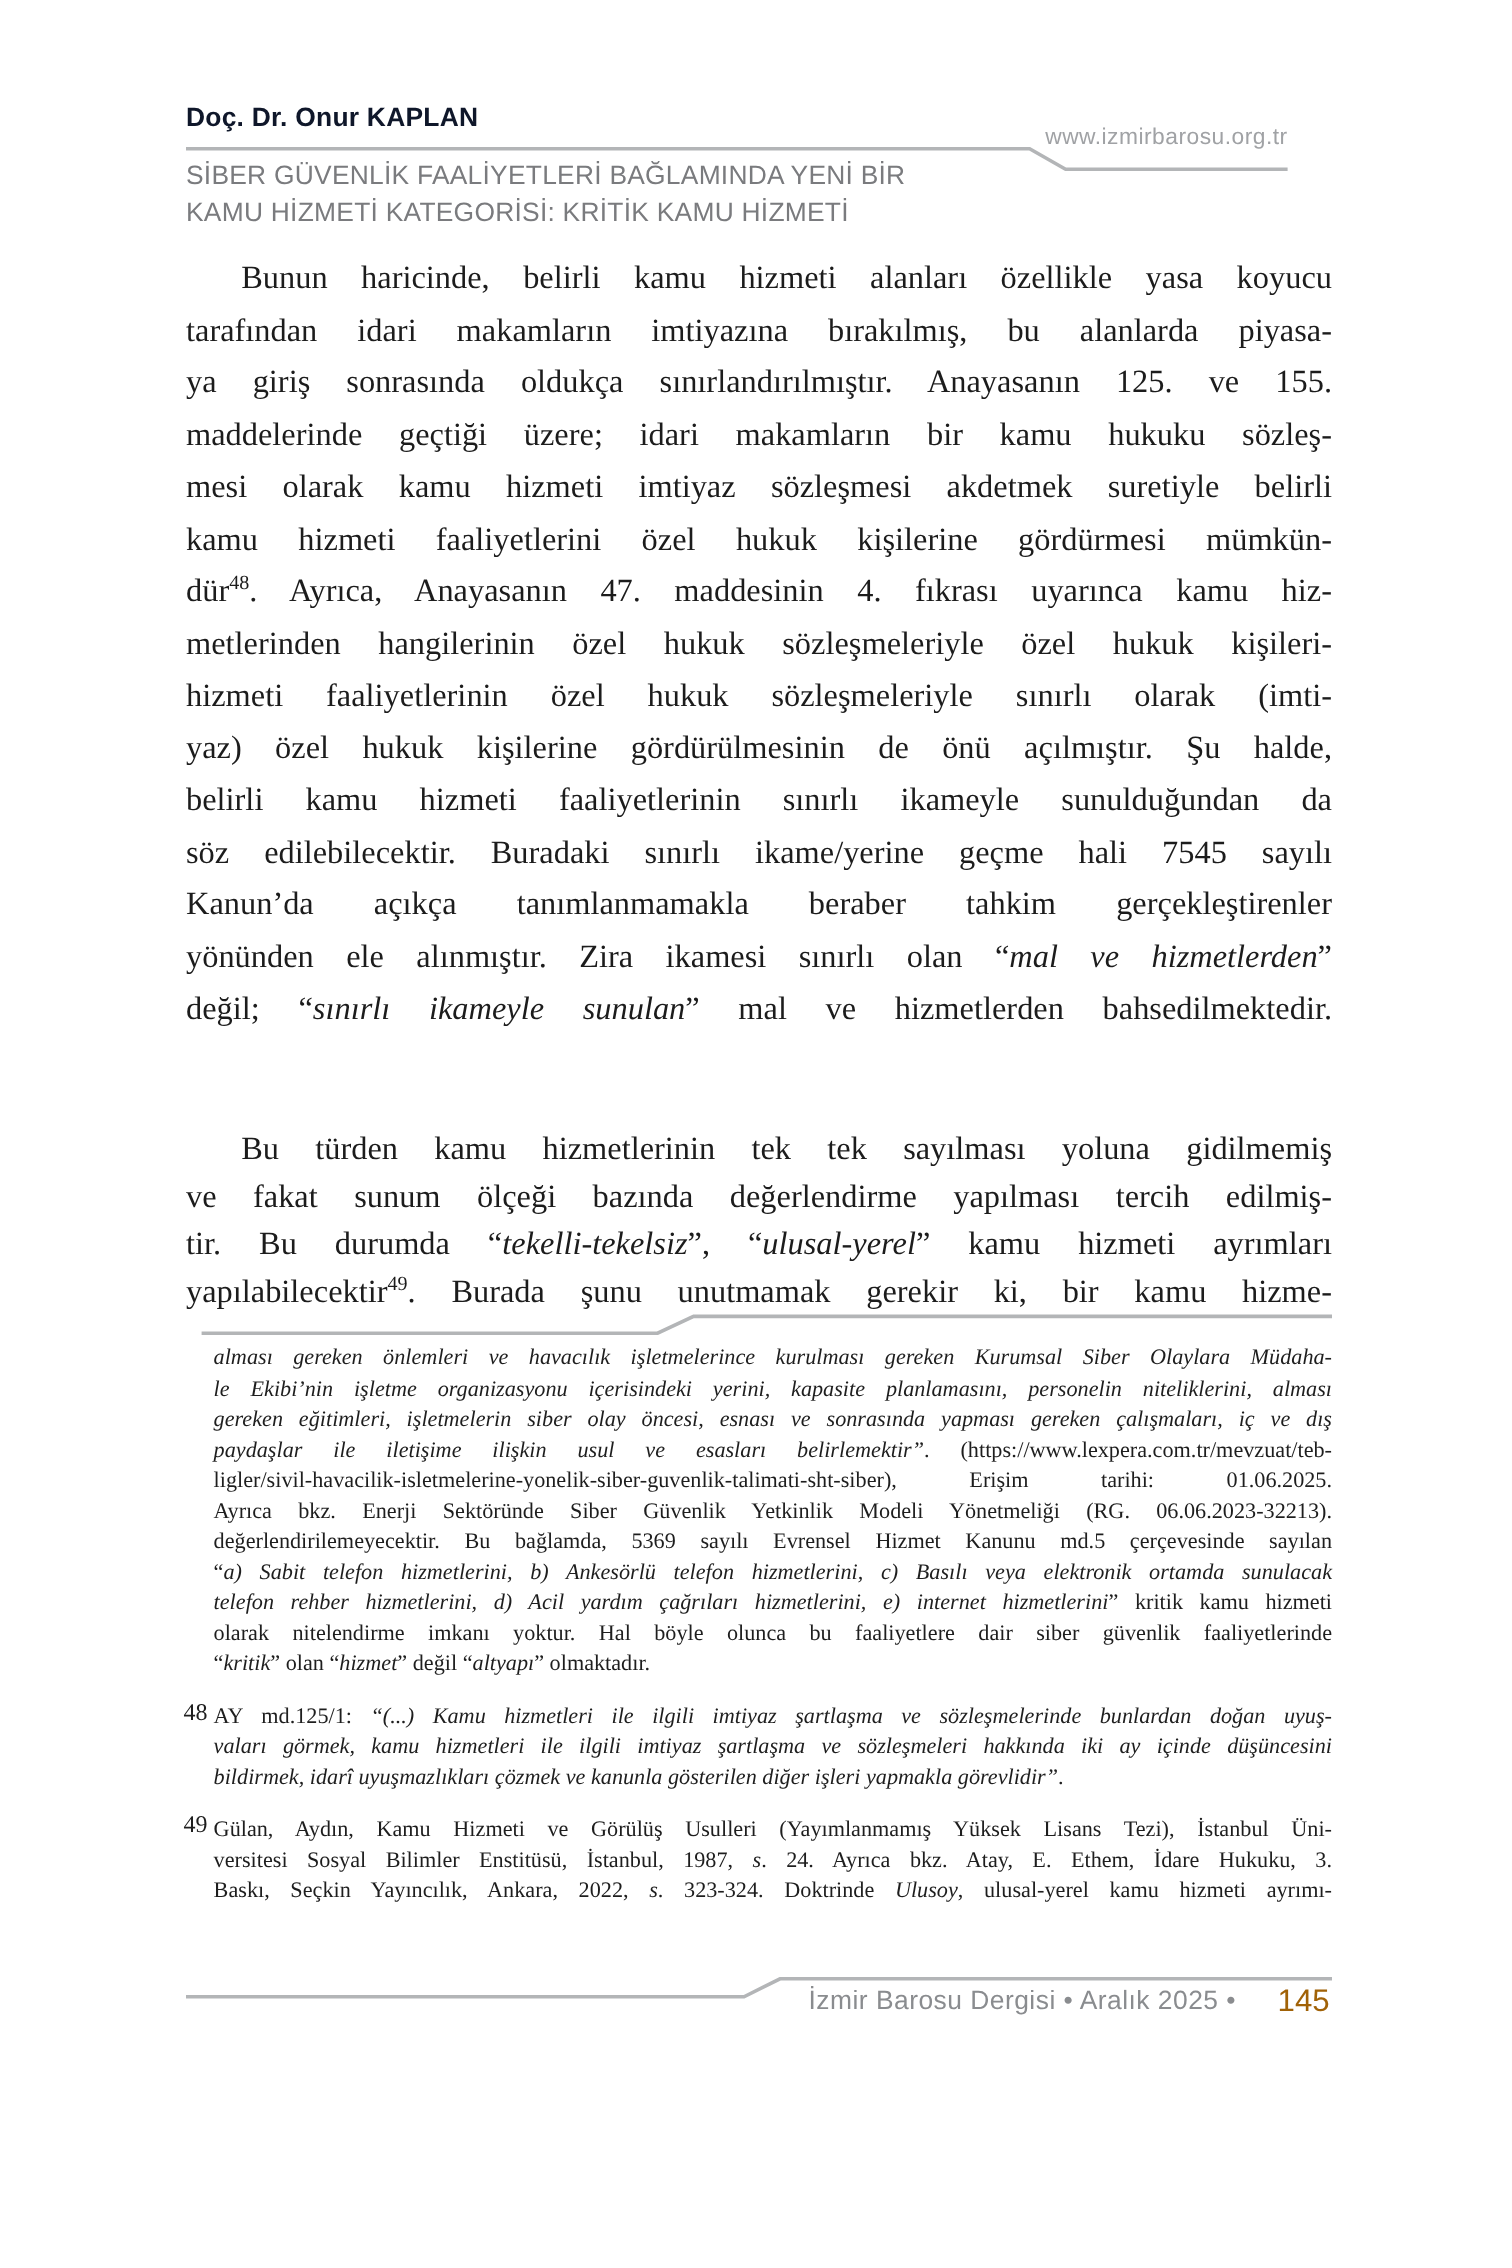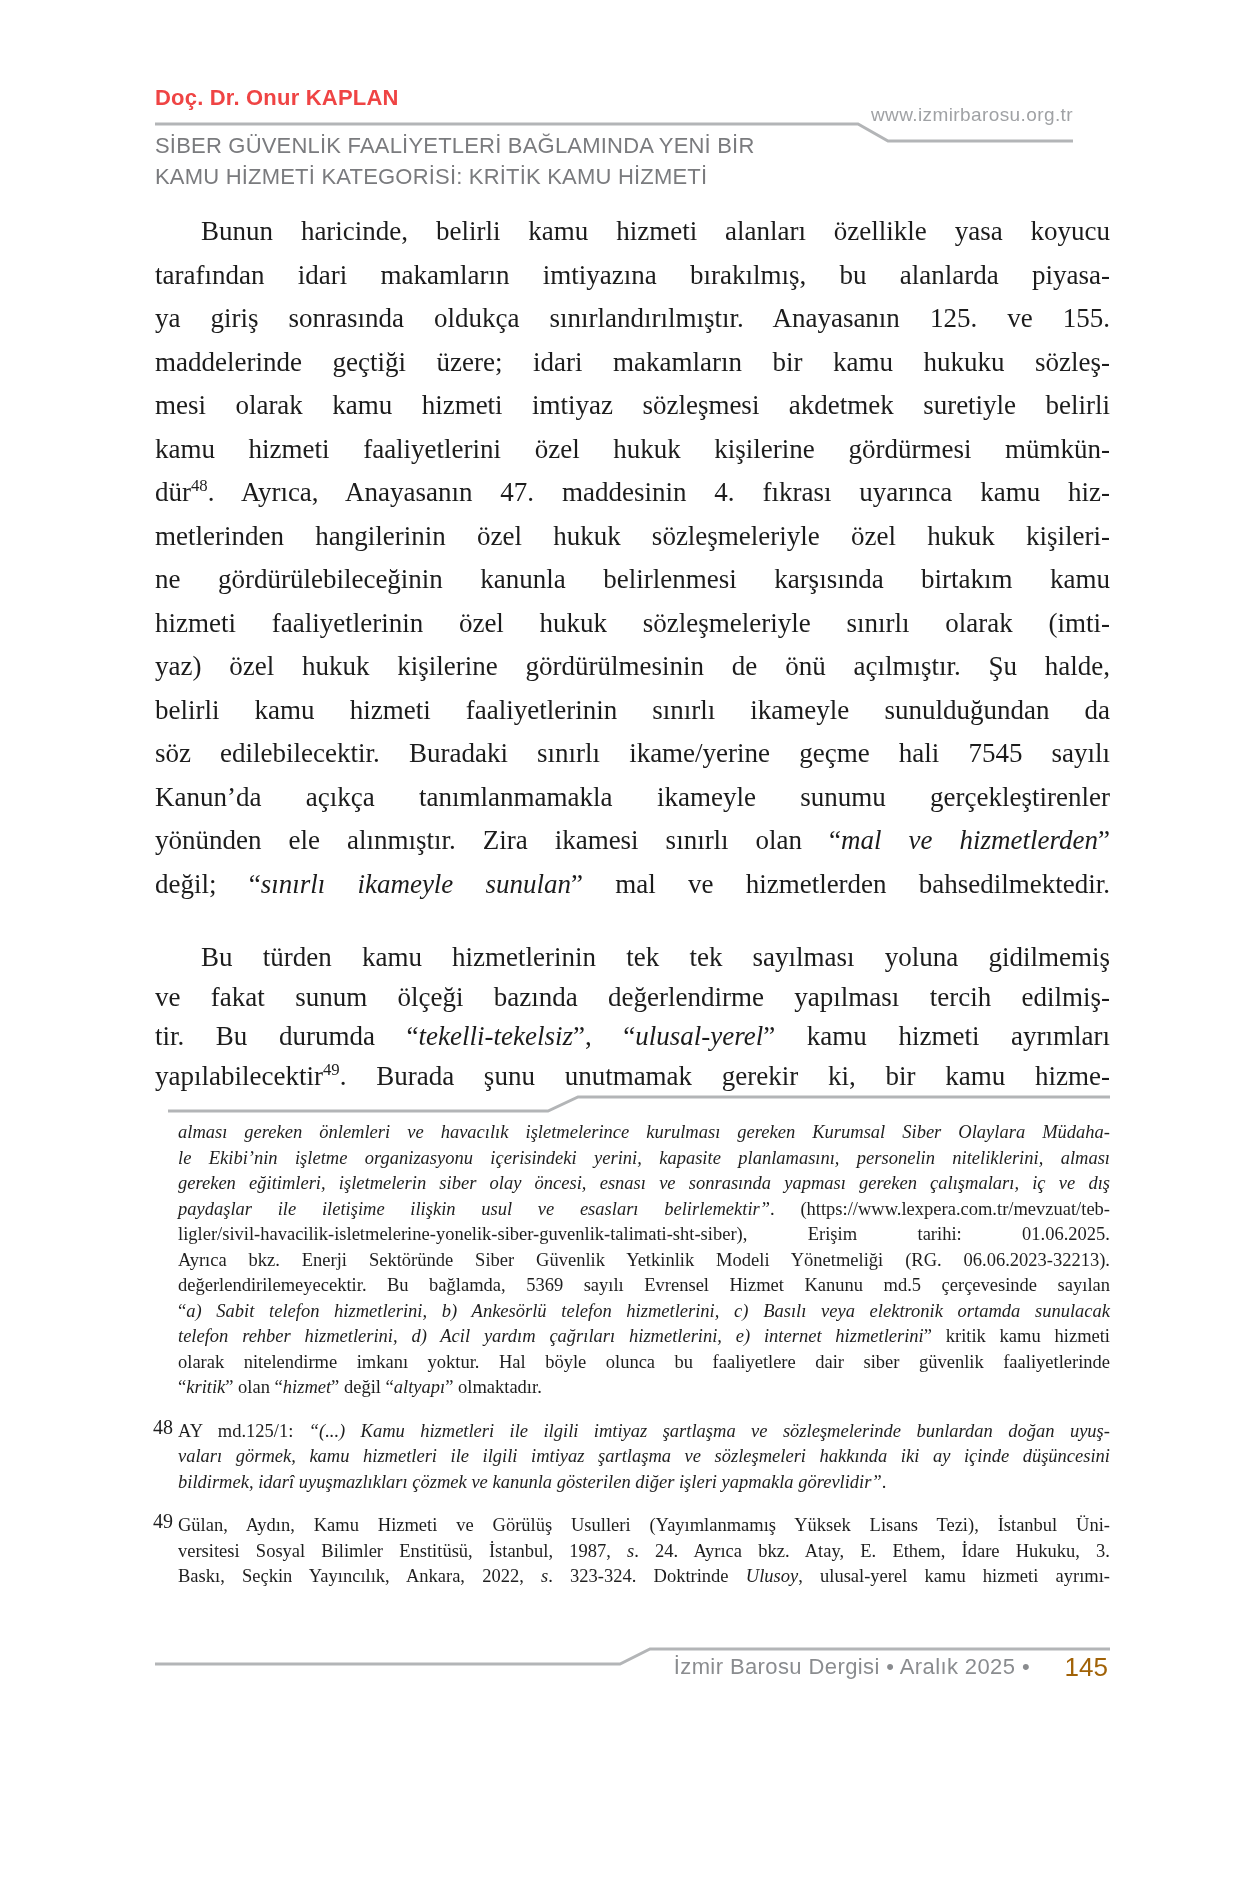--- a/index.html
+++ b/index.html
@@ -10,21 +10,21 @@
     -webkit-font-smoothing: antialiased;
   }
   .page { position: relative; width: 1260px; height: 1890px; overflow: hidden; }
 
   svg.rules { position: absolute; left: 0; top: 0; z-index: 0; pointer-events: none; }
 
   .author {
     position: absolute; left: 155px; top: 84px;
     font-family: "Liberation Sans", sans-serif;
     font-weight: bold; font-size: 22px; line-height: 28px;
-    color: #ef4444; letter-spacing: 0.2px;
+    color: #0f172a; letter-spacing: 0.2px;
   }
   .website {
     position: absolute; top: 104px; right: 187px;
     font-family: "Liberation Sans", sans-serif;
     font-size: 19px; color: #a0a2a5; letter-spacing: 0.4px;
   }
   .title {
     position: absolute; left: 155px; top: 130px;
     font-family: "Liberation Sans", sans-serif;
     font-size: 22px; line-height: 31px;
@@ -95,26 +95,25 @@
 
   <div class="para p1">
       <div class="tline">Bunun haricinde, belirli kamu hizmeti alanları özellikle yasa koyucu</div>
       <div class="tline">tarafından idari makamların imtiyazına bırakılmış, bu alanlarda piyasa-</div>
       <div class="tline">ya giriş sonrasında oldukça sınırlandırılmıştır. Anayasanın 125. ve 155.</div>
       <div class="tline">maddelerinde geçtiği üzere; idari makamların bir kamu hukuku sözleş-</div>
       <div class="tline">mesi olarak kamu hizmeti imtiyaz sözleşmesi akdetmek suretiyle belirli</div>
       <div class="tline">kamu hizmeti faaliyetlerini özel hukuk kişilerine gördürmesi mümkün-</div>
       <div class="tline">dür<sup>48</sup>. Ayrıca, Anayasanın 47. maddesinin 4. fıkrası uyarınca kamu hiz-</div>
       <div class="tline">metlerinden hangilerinin özel hukuk sözleşmeleriyle özel hukuk kişileri-</div>
-      <div class="tline">ne gördürülebileceğinin kanunla belirlenmesi karşısında birtakım kamu</div>
       <div class="tline">hizmeti faaliyetlerinin özel hukuk sözleşmeleriyle sınırlı olarak (imti-</div>
       <div class="tline">yaz) özel hukuk kişilerine gördürülmesinin de önü açılmıştır. Şu halde,</div>
       <div class="tline">belirli kamu hizmeti faaliyetlerinin sınırlı ikameyle sunulduğundan da</div>
       <div class="tline">söz edilebilecektir. Buradaki sınırlı ikame/yerine geçme hali 7545 sayılı</div>
-      <div class="tline">Kanun’da açıkça tanımlanmamakla ikameyle sunumu gerçekleştirenler</div>
+      <div class="tline">Kanun’da açıkça tanımlanmamakla beraber tahkim gerçekleştirenler</div>
       <div class="tline">yönünden ele alınmıştır. Zira ikamesi sınırlı olan “<i>mal ve hizmetlerden</i>”</div>
       <div class="tline last">değil; “<i>sınırlı ikameyle sunulan</i>” mal ve hizmetlerden bahsedilmektedir.</div>
     </div>
 
   <div class="para p2">
       <div class="tline">Bu türden kamu hizmetlerinin tek tek sayılması yoluna gidilmemiş</div>
       <div class="tline">ve fakat sunum ölçeği bazında değerlendirme yapılması tercih edilmiş-</div>
       <div class="tline">tir. Bu durumda “<i>tekelli-tekelsiz</i>”, “<i>ulusal-yerel</i>” kamu hizmeti ayrımları</div>
       <div class="tline last">yapılabilecektir<sup>49</sup>. Burada şunu unutmamak gerekir ki, bir kamu hizme-</div>
     </div>

